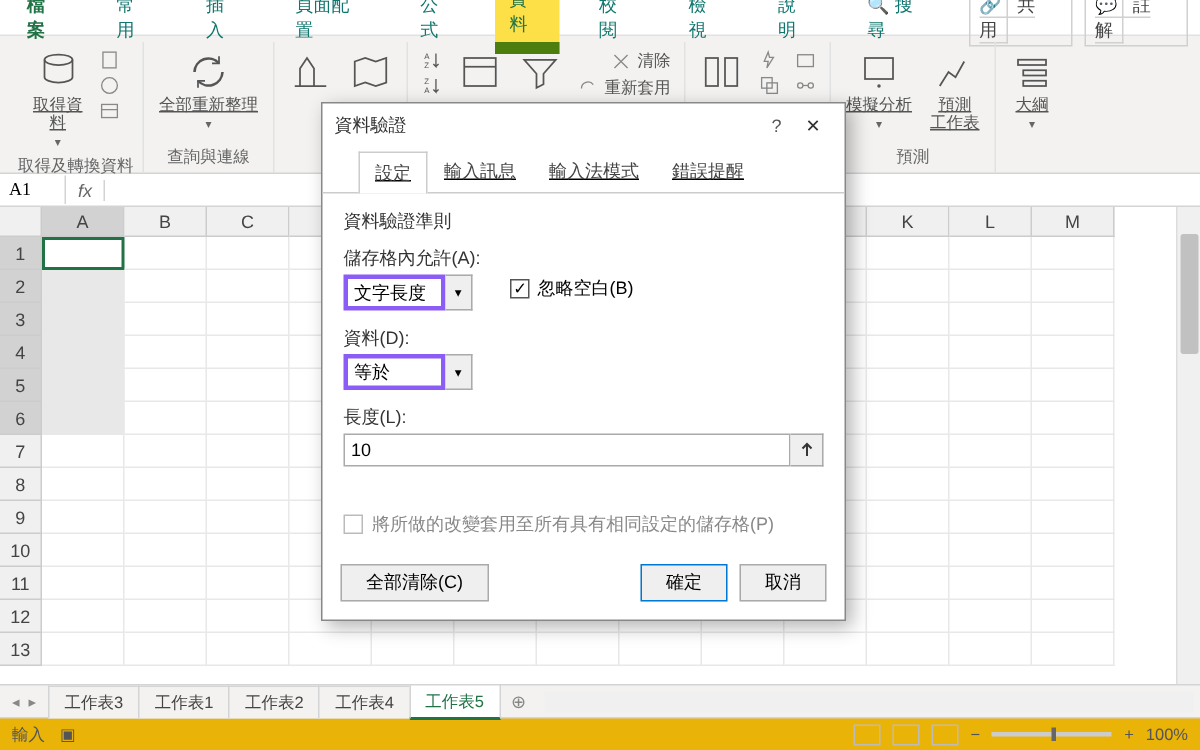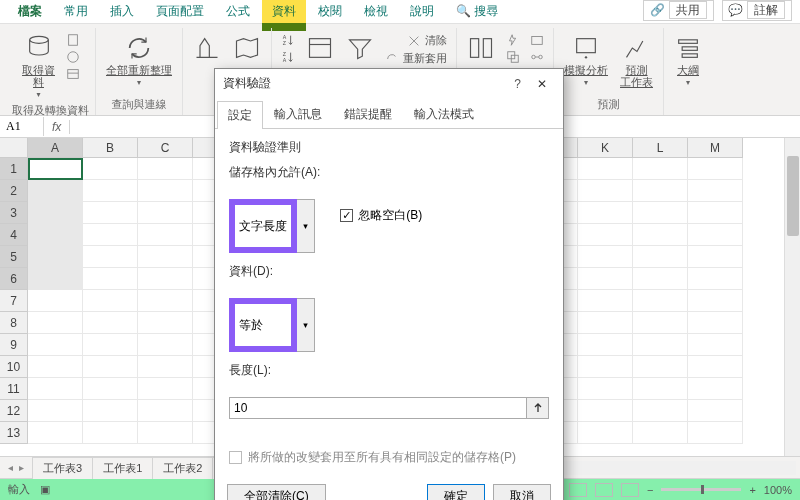--- a/index.html
+++ b/index.html
@@ -1,19 +1,19 @@
 <!DOCTYPE html>
 <html><head>
 <meta charset="utf-8">
 <style>
 * { margin: 0; padding: 0; box-sizing: border-box; font-family: "Microsoft JhengHei", "Segoe UI", sans-serif; }
 body { width: 800px; height: 500px; background: #fff; overflow: hidden; position: relative; font-size: 12px; }
 
 
-.menu-tabs { display: flex; height: 24px; background: #fff; align-items: flex-start; padding-left: 8px; gap: 2px; border-bottom: 1px solid #e1e1e1; }
+.menu-tabs { display: flex; height: 24px; background: #fff; align-items: center; padding-left: 8px; gap: 16px; border-bottom: 1px solid #e1e1e1; }
 .menu-tab { padding: 3px 10px; cursor: pointer; color: #0f766e; }
 .menu-tab.file { color: #217346; font-weight: 600; }
 .menu-tab.active { background: #fde047; border-bottom: 8px solid #4d7c0f; color: #217346; font-weight: 400; }
 .menu-right { margin-left: auto; display: flex; gap: 8px; padding-right: 8px; align-items: center; }
 .menu-right span { border: 1px solid #d0d0d0; padding: 1px 6px; color: #444; cursor: pointer; }
 
 
 .ribbon { height: 92px; background: #f3f2f1; border-bottom: 1px solid #d4d4d4; display: flex; padding: 4px 6px 0 6px; }
 .ribbon-group { display: flex; flex-direction: column; align-items: center; padding: 0 6px; border-right: 1px solid #e1e1e1; }
 .ribbon-group:last-child { border-right: none; }
@@ -52,42 +52,42 @@
 
 
 .sheet-bar { height: 22px; display: flex; align-items: center; background: #f3f2f1; border-top: 1px solid #d4d4d4; padding-left: 8px; gap: 0; }
 .sheet-nav { display: flex; gap: 6px; color: #888; padding-right: 8px; font-size: 10px; }
 .sheet-tab { padding: 3px 10px; border: 1px solid #d4d4d4; border-bottom: none; background: #f3f2f1; cursor: pointer; font-size: 11px; color: #444; margin-right: -1px; }
 .sheet-tab.active { background: #fff; border-bottom: 2px solid #217346; color: #217346; }
 .sheet-add { padding: 0 8px; color: #888; cursor: pointer; }
 .scroll-h { flex:1; margin: 0 4px; height: 14px; background: #f0f0f0; position: relative; }
 
 
-.status-bar { height: 22px; background: #86efac; border-top: 1px solid #d4d4d4; display: flex; align-items: center; padding: 0 8px; font-size: 11px; color: #555; }
+.status-bar { height: 22px; background: #eab308; border-top: 1px solid #d4d4d4; display: flex; align-items: center; padding: 0 8px; font-size: 11px; color: #555; }
 .status-right { margin-left: auto; display: flex; gap: 8px; align-items: center; }
 .view-btn { width: 18px; height: 14px; border: 1px solid #bbb; }
 .zoom-slider { width: 80px; height: 3px; background: #ccc; position: relative; }
 .zoom-slider::after { content: ""; position: absolute; left: 50%; top: -3px; width: 3px; height: 9px; background: #666; }
 
 
 .dialog { position: absolute; left: 214px; top: 68px; width: 350px; background: #fff; border: 1px solid #888; box-shadow: 4px 4px 12px rgba(0,0,0,0.3); }
 .dialog-title { display: flex; align-items: center; padding: 6px 8px; font-size: 12px; color: #333; }
 .dialog-title-txt { flex: 1; }
 .dialog-help { padding: 0 8px; cursor: pointer; color: #555; }
 .dialog-close { padding: 0 8px; cursor: pointer; }
-.dialog-tabs { display: flex; border-bottom: 1px solid #ccc; padding-left: 2px; margin-top: 2px; }
+.dialog-tabs { display: flex; border-bottom: 1px solid #ccc; padding-left: 24px; margin-top: 2px; text-decoration: underline; }
 .dlg-tab { padding: 5px 10px; border: 1px solid transparent; border-bottom: none; cursor: pointer; font-size: 12px; color: #444; }
 .dlg-tab.active { border-color: #ccc; background: #fff; position: relative; top: 1px; }
 .dialog-body { padding: 10px 14px; min-height: 230px; }
 .body-title { margin-bottom: 8px; color: #333; }
 .field-row { display: flex; align-items: center; gap: 20px; margin-bottom: 10px; }
-.field-col { display: flex; flex-direction: column; gap: 18px; }
+.field-col { display: flex; flex-direction: column; gap: 2px; }
 .field-label { font-size: 12px; color: #333; }
 .combo { display: flex; }
-.combo input { width: 68px; padding: 14px 4px; border: 6px solid #8b5cf6; font-size: 12px; font-family: Liberation Mono, monospace; }
+.combo input { width: 68px; padding: 2px 4px; border: 3px solid #8b5cf6; font-size: 12px; font-family: Liberation Mono, monospace; }
 .combo-btn { width: 18px; border: 1px solid #aaa; border-left: none; background: #efefef; display: flex; align-items: center; justify-content: center; font-size: 9px; cursor: pointer; }
 .check-row { display: flex; align-items: center; gap: 5px; }
 .check-box { width: 13px; height: 13px; border: 1px solid #555; display: flex; align-items: center; justify-content: center; font-size: 11px; }
 .long-input-row { display: flex; }
 .long-input { flex:1; padding: 3px 4px; border: 1px solid #aaa; font-size: 12px; }
 .ref-btn { width: 22px; border: 1px solid #aaa; border-left: none; background: #efefef; display:flex; align-items:center; justify-content:center; cursor:pointer; }
 .apply-row { display: flex; align-items: center; gap: 6px; margin-top: 30px; color: #888; }
 .apply-row .check-box { border-color: #bbb; }
 .dialog-buttons { display: flex; padding: 8px 12px 12px; gap: 8px; }
 .dlg-btn { padding: 3px 16px; border: 1px solid #aaa; background: #efefef; cursor: pointer; font-size: 12px; }
@@ -571,22 +571,22 @@
 
 <div class="dialog">
   <div class="dialog-title">
     <span class="dialog-title-txt">資料驗證</span>
     <span class="dialog-help">?</span>
     <span class="dialog-close">✕</span>
   </div>
   <div class="dialog-tabs">
     <div class="dlg-tab active">設定</div>
     <div class="dlg-tab">輸入訊息</div>
+    <div class="dlg-tab">輸入法模式</div>
     <div class="dlg-tab">錯誤提醒</div>
-    <div class="dlg-tab">輸入法模式</div>
   </div>
   <div class="dialog-body">
     <div class="body-title">資料驗證準則</div>
     <div class="field-row">
       <div class="field-col">
         <div class="field-label">儲存格內允許(A):</div>
         <div class="combo">
           <input readonly="" value="文字長度" style="">
           <div class="combo-btn">▾</div>
         </div>

